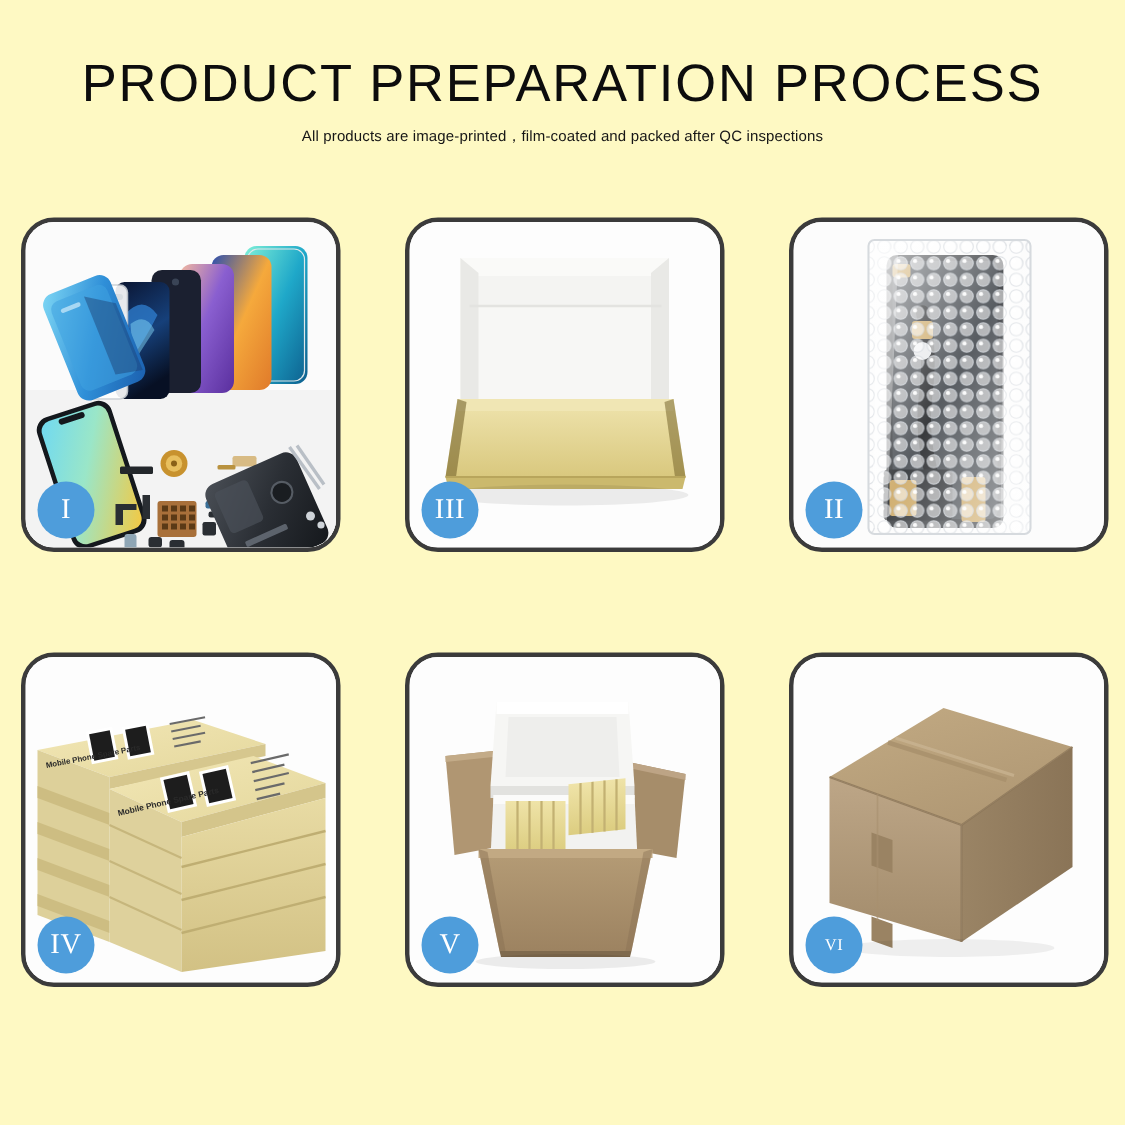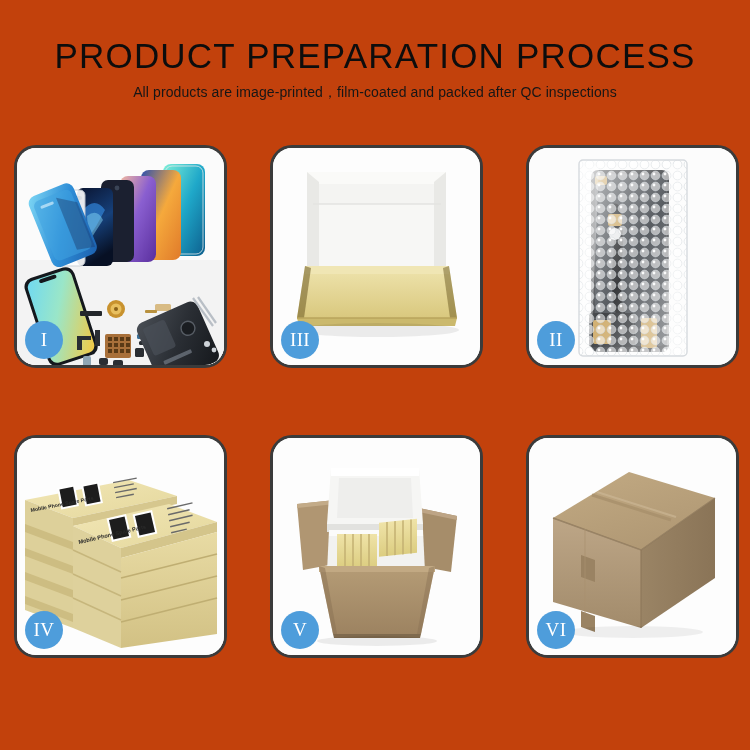--- a/index.html
+++ b/index.html
@@ -12,21 +12,21 @@
     height: 750px;
     overflow: hidden;
     font-family: "Liberation Sans", sans-serif;
     -webkit-font-smoothing: antialiased;
   }
 
   .page {
     position: relative;
     width: 750px;
     height: 750px;
-    background: #c2410c;
+    background: #fef9c3;
   }
 
   
   .header {
     position: absolute;
     top: 34px;
     left: 0;
     width: 750px;
     text-align: center;
   }
@@ -35,21 +35,21 @@
     font-size: 35px;
     font-weight: 400;
     letter-spacing: 1.2px;
     color: #0d0d0d;
     line-height: 44px;
     white-space: nowrap;
   }
   .subtitle {
     margin-top: 6px;
     font-family: "Liberation Sans", sans-serif;
-    font-size: 14px;
+    font-size: 10px;
     font-weight: 400;
     color: #161616;
     letter-spacing: 0.1px;
     white-space: nowrap;
   }
 
   
   .grid {
     position: absolute;
     top: 145px;
@@ -88,21 +88,21 @@
     border-radius: 50%;
     background: #4e9ddb;
     color: #ffffff;
     font-family: "Liberation Serif", serif;
     font-size: 19px;
     line-height: 38px;
     text-align: center;
     letter-spacing: 0.4px;
     z-index: 5;
   }
-  .badge.wide { font-size: 19px; }
+  .badge.wide { font-size: 11px; }
 </style>
 </head>
 <body>
 
 <div class="page">
 
   <div class="header">
     <div class="title">PRODUCT PREPARATION PROCESS</div>
     <div class="subtitle">All products are image-printed，film-coated and packed after QC inspections</div>
   </div>

